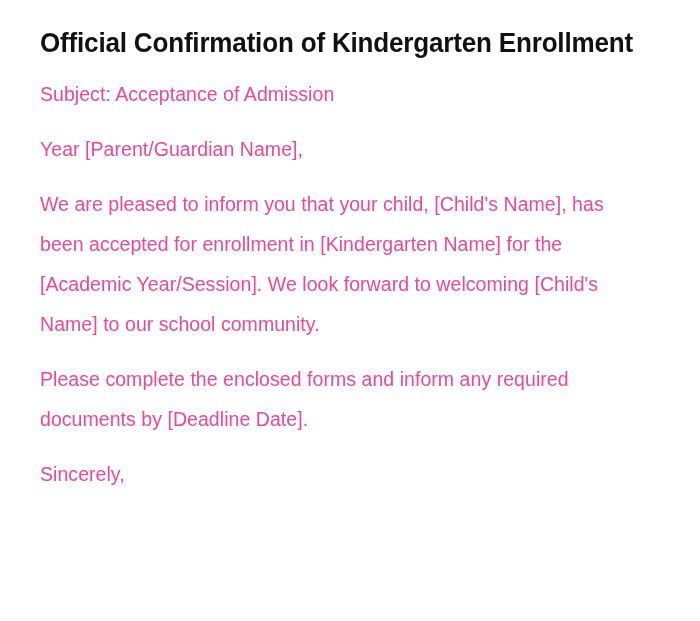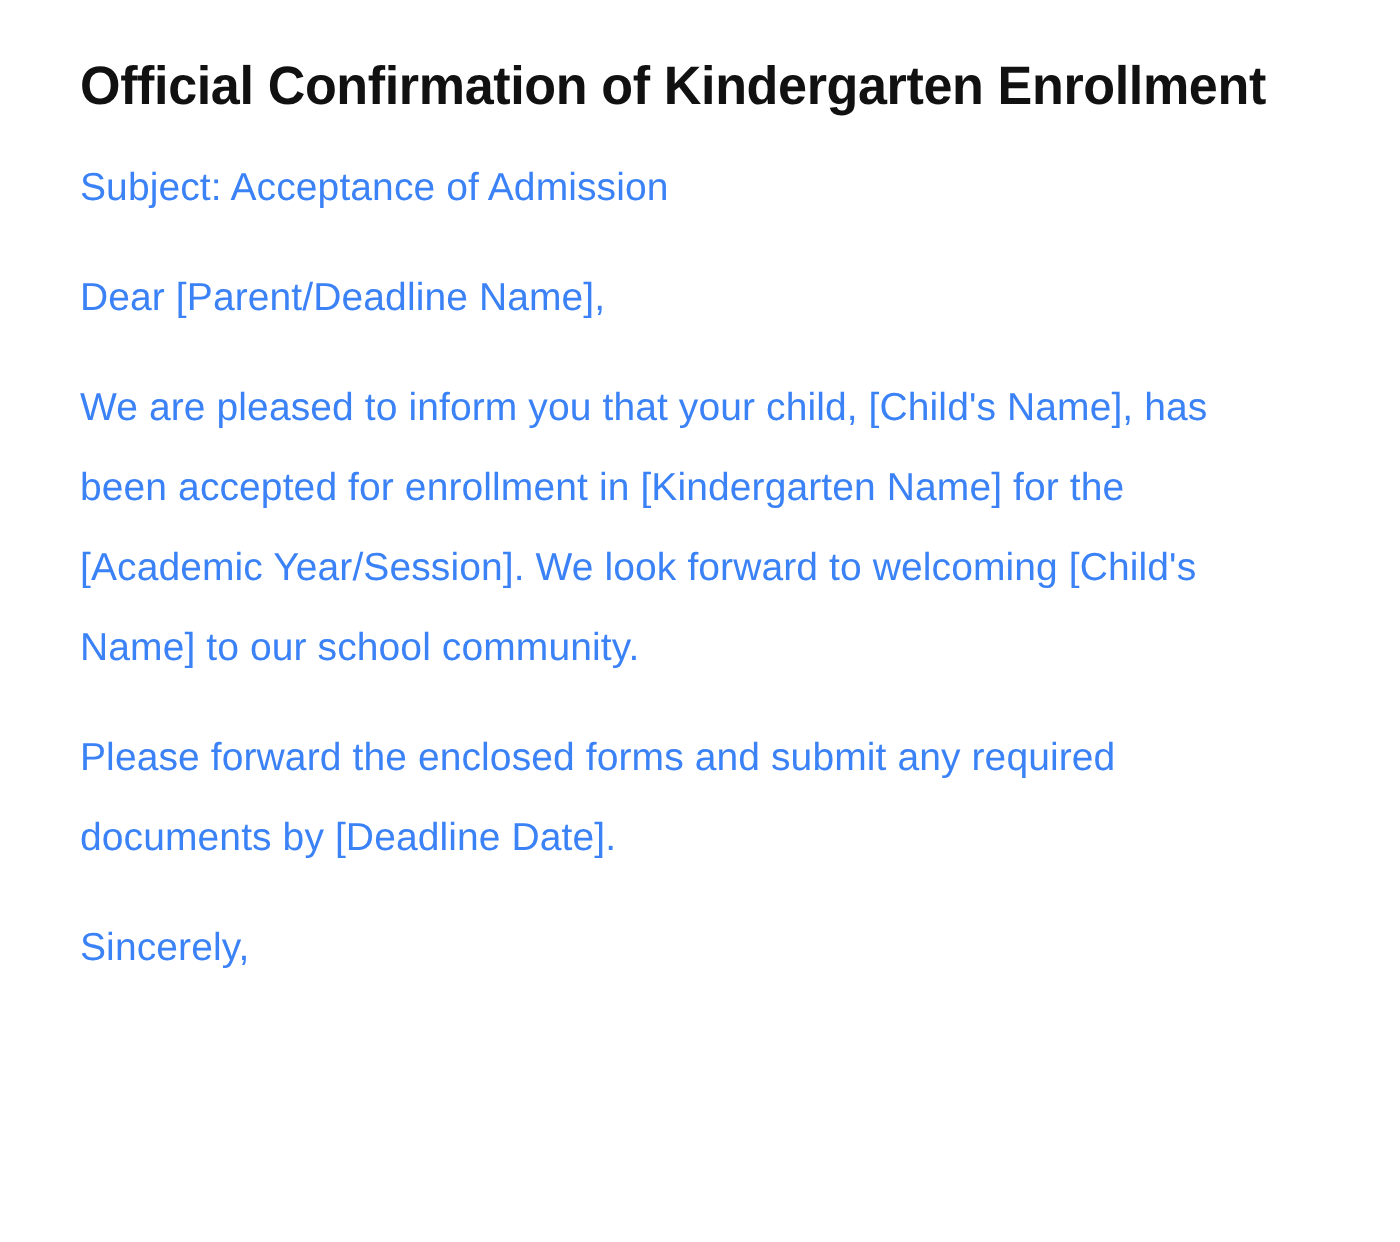--- a/index.html
+++ b/index.html
@@ -44,43 +44,43 @@
     margin-top: 14px;
   }
 
   .doc-paragraph {
     margin: 0 0 0 0;
     padding: 0;
     max-width: 588px;
     font-size: 19.5px;
     line-height: 40px;
     font-weight: 400;
-    color: #3b82f6;
+    color: #ec4899;
     letter-spacing: 0.05px;
   }
 
   .doc-paragraph + .doc-paragraph {
     margin-top: 15px;
   }
 </style>
 </head>
 <body>
 
 <div class="document">
 
   <h1 class="doc-title">Official Confirmation of Kindergarten Enrollment</h1>
 
   <div class="doc-body">
 
     <p class="doc-paragraph">Subject: Acceptance of Admission</p>
 
-    <p class="doc-paragraph">Dear [Parent/Deadline Name],</p>
+    <p class="doc-paragraph">Year [Parent/Guardian Name],</p>
 
     <p class="doc-paragraph">We are pleased to inform you that your child, [Child's Name], has been accepted for enrollment in [Kindergarten Name] for the [Academic Year/Session]. We look forward to welcoming [Child's Name] to our school community.</p>
 
-    <p class="doc-paragraph">Please forward the enclosed forms and submit any required documents by [Deadline Date].</p>
+    <p class="doc-paragraph">Please complete the enclosed forms and inform any required documents by [Deadline Date].</p>
 
     <p class="doc-paragraph">Sincerely,</p>
 
 
 
   </div>
 </div>
 
 </body></html>

